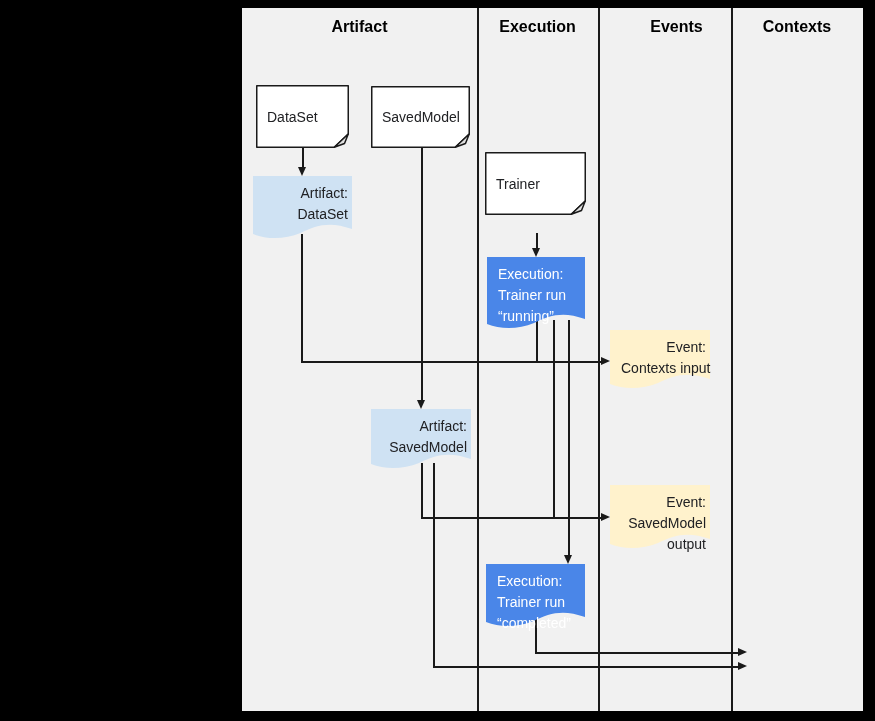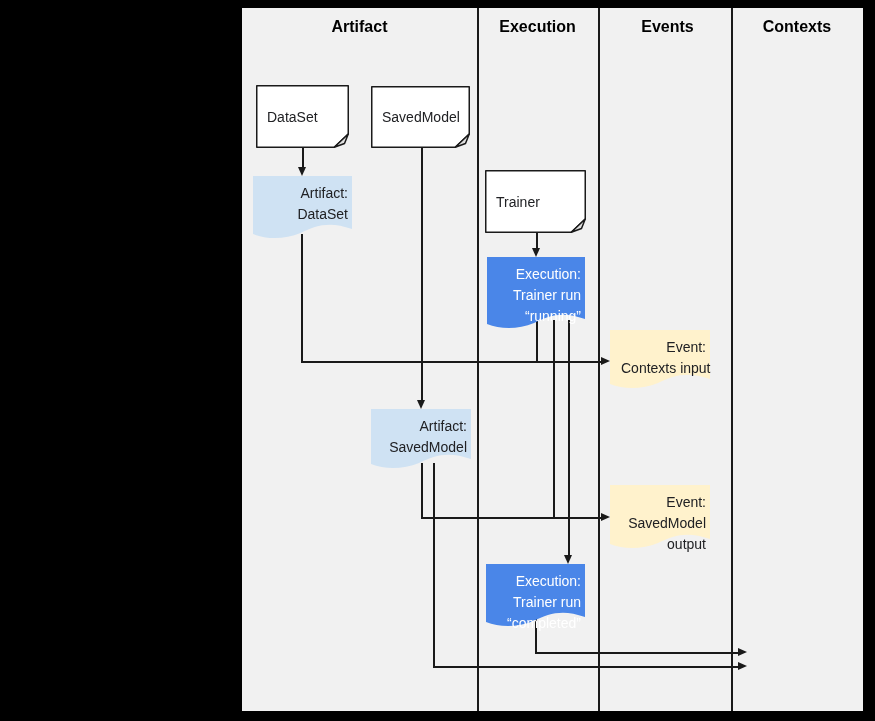--- a/index.html
+++ b/index.html
@@ -32,34 +32,34 @@
     border-top:4.5px solid transparent;border-bottom:4.5px solid transparent;
     border-left:9px solid var(--line,#1a1a1a);
   }
   .node{position:absolute;z-index:2;}
   .node svg{position:absolute;left:0;top:0;display:block;}
   .label{position:relative;font-size:14px;line-height:21px;z-index:2;}
   .label span{display:block;white-space:nowrap;}
   .node.folded .label{position:absolute;left:11px;top:50%;transform:translateY(-50%);}
   .node.doc .label{position:absolute;left:11px;top:7px;right:4px;}
   .label.dark{color:var(--text-dark,#202124);text-align:right;}
-  .label.light{color:var(--text-light,#fff);text-align:right;}
+  .label.light{color:var(--text-light,#fff);}
 </style>
 </head>
 <body style="--page-bg: #000000; --canvas-bg: #f1f1f1; --line: #1a1a1a; --text-dark: #202124; --text-light: #ffffff;">
 
 <div class="canvas">
 
   <div class="divider" style="left:235px"></div>
   <div class="divider" style="left:356px"></div>
   <div class="divider" style="left:489px"></div>
 
   <div class="col-header" style="left:0;width:235px">Artifact</div>
   <div class="col-header" style="left:235px;width:121px">Execution</div>
-  <div class="col-header" style="left:359px;width:133px">Events</div>
+  <div class="col-header" style="left:368px;width:133px">Events</div>
   <div class="col-header" style="left:489px;width:132px">Contexts</div>
 
   <div class="edge v" style="left:60px;top:140px;height:20px"></div>
   <div class="ah down" style="left:56px;top:159px"></div>
 
   <div class="edge v" style="left:179px;top:140px;height:253px"></div>
   <div class="ah down" style="left:175px;top:392px"></div>
 
   <div class="edge v" style="left:294px;top:225px;height:16px"></div>
   <div class="ah down" style="left:290px;top:240px"></div>
@@ -98,21 +98,21 @@
   <div class="node folded" style="left:129px;top:78px;width:99px;height:62px">
     <svg width="99" height="62">
         <path d="M0.75 0.75 H98.25 V48 L84.25 61.25 H0.75 Z" fill="#ffffff" stroke="#1a1a1a" stroke-width="1.5" stroke-linejoin="round"></path>
         <path d="M84.25 61.25 L98.25 48 L94.5 57.5 Z" fill="#e0e0e0" stroke="#1a1a1a" stroke-width="1.5" stroke-linejoin="round"></path>
       </svg>
     <div class="label dark">
       <span>SavedModel</span>
     </div>
   </div>
 
-  <div class="node folded" style="left:243px;top:162px;width:101px;height:63px">
+  <div class="node folded" style="left:243px;top:144px;width:101px;height:63px">
     <svg width="101" height="63">
         <path d="M0.75 0.75 H100.25 V49 L86.25 62.25 H0.75 Z" fill="#ffffff" stroke="#1a1a1a" stroke-width="1.5" stroke-linejoin="round"></path>
         <path d="M86.25 62.25 L100.25 49 L96.5 58.5 Z" fill="#e0e0e0" stroke="#1a1a1a" stroke-width="1.5" stroke-linejoin="round"></path>
       </svg>
     <div class="label dark">
       <span>Trainer</span>
     </div>
   </div>
 
   <div class="node doc" style="left:11px;top:168px;width:99px;height:64px">

